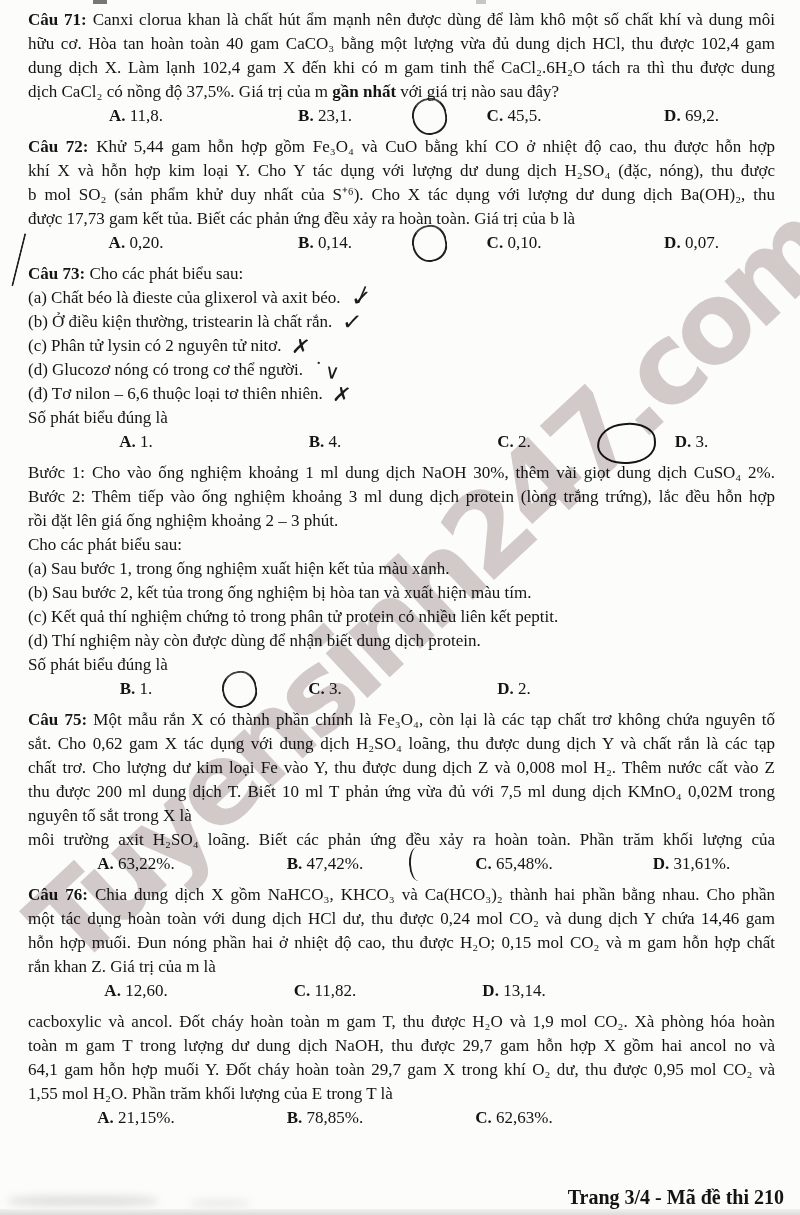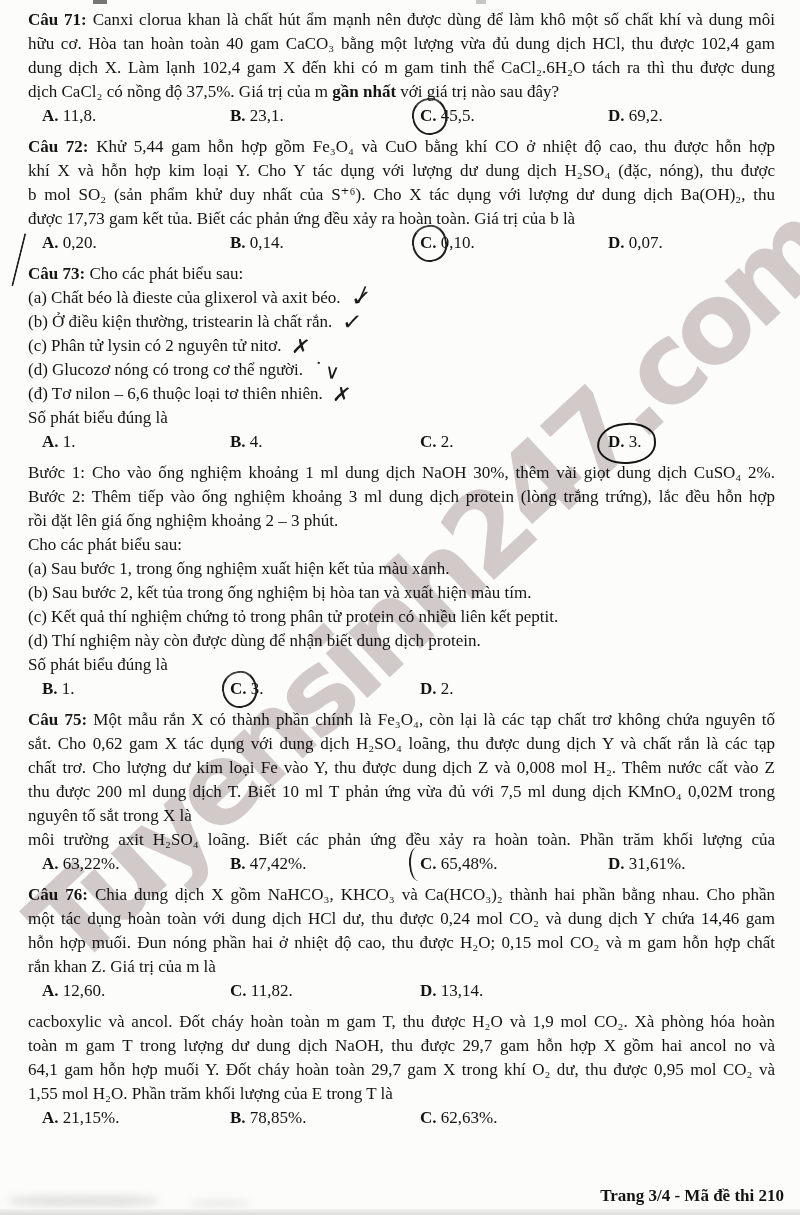--- a/index.html
+++ b/index.html
@@ -15,29 +15,29 @@
   }
   .content{
     position:absolute;left:28px;top:8px;width:747px;
   }
   .question{margin:0 0 7px 0;}
   .line{
     font-size:17px;line-height:24px;
     text-align:left;
     white-space:normal;
   }
-  .line.j{text-align:justify;text-align-last:justify;}
+  .line.j{text-align:justify;text-align-last:justify;font-family:Liberation Serif, serif;}
   .qlabel{font-weight:bold;}
   .options{
     display:grid;
     grid-template-columns:188px 190px 188px auto;
     padding-left:14px;
     font-size:17px;line-height:24px;
   }
-  .opt{position:relative;white-space:nowrap;}
+  .opt{position:relative;white-space:nowrap;text-align:center;}
   .ol{font-weight:bold;}
   
   .hw{font-family:"DejaVu Sans",sans-serif;color:#1c1c1c;}
   .stmt-mark{display:inline-block;margin-left:10px;font-size:24px;line-height:10px;position:relative;top:3px;transform:rotate(6deg);}
   .mk-check2::after{content:"∕";font-size:21px;margin-left:-13px;position:relative;top:-5px;}
   .mk-cross{font-size:21px;transform:rotate(10deg);}
   .mk-checkdot{font-size:20px;letter-spacing:2px;}
   .omark{position:absolute;pointer-events:none;}
   .omark.circle{
     left:-8px;top:-6px;width:31px;height:33px;
@@ -73,21 +73,21 @@
     transform:rotate(-43deg);
     transform-origin:0 100%;
     white-space:nowrap;
     mix-blend-mode:multiply;
     opacity:.92;
     pointer-events:none;
     z-index:5;
   }
   .footer{
     position:absolute;right:16px;top:1186px;
-    font-size:17px;font-weight:bold;
+    font-size:20px;font-weight:bold;
   }
   .top-remnant{position:absolute;top:0;height:4px;background:#4a4a4a;opacity:.75;}
   .tr1{left:93px;width:14px;}
   .tr2{left:476px;width:10px;opacity:.3;}
   .smudge{position:absolute;background:#b9b9b9;filter:blur(4px);opacity:.45;border-radius:40%;}
   .sm1{left:8px;top:1196px;width:150px;height:10px;}
   .sm2{left:190px;top:1200px;width:60px;height:7px;opacity:.3;}
   .bottom-band{position:absolute;left:0;top:1209px;width:100%;height:6px;background:linear-gradient(#f1f1ef,#dcdcda);}
 </style>
 </head>

